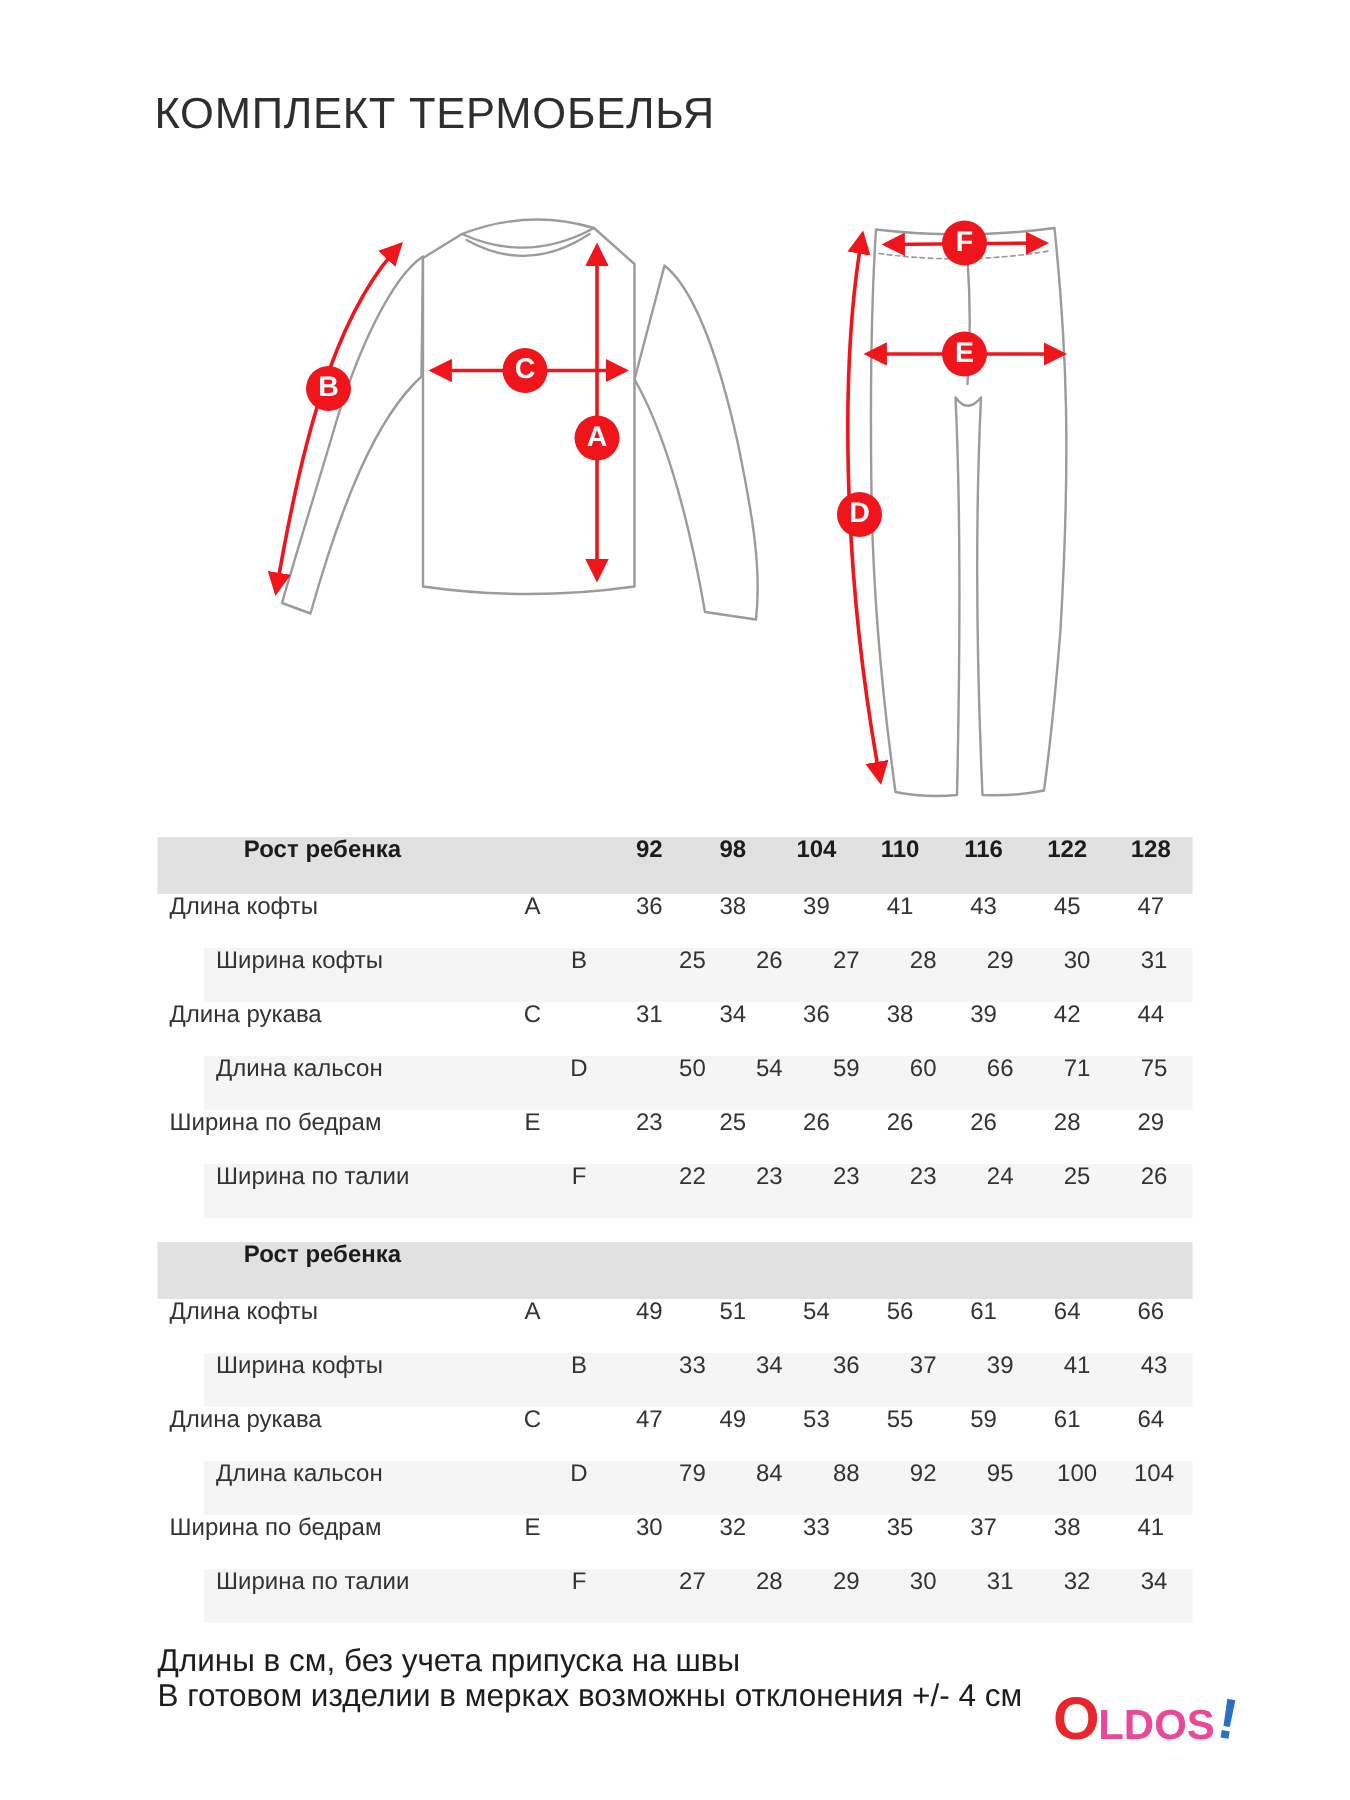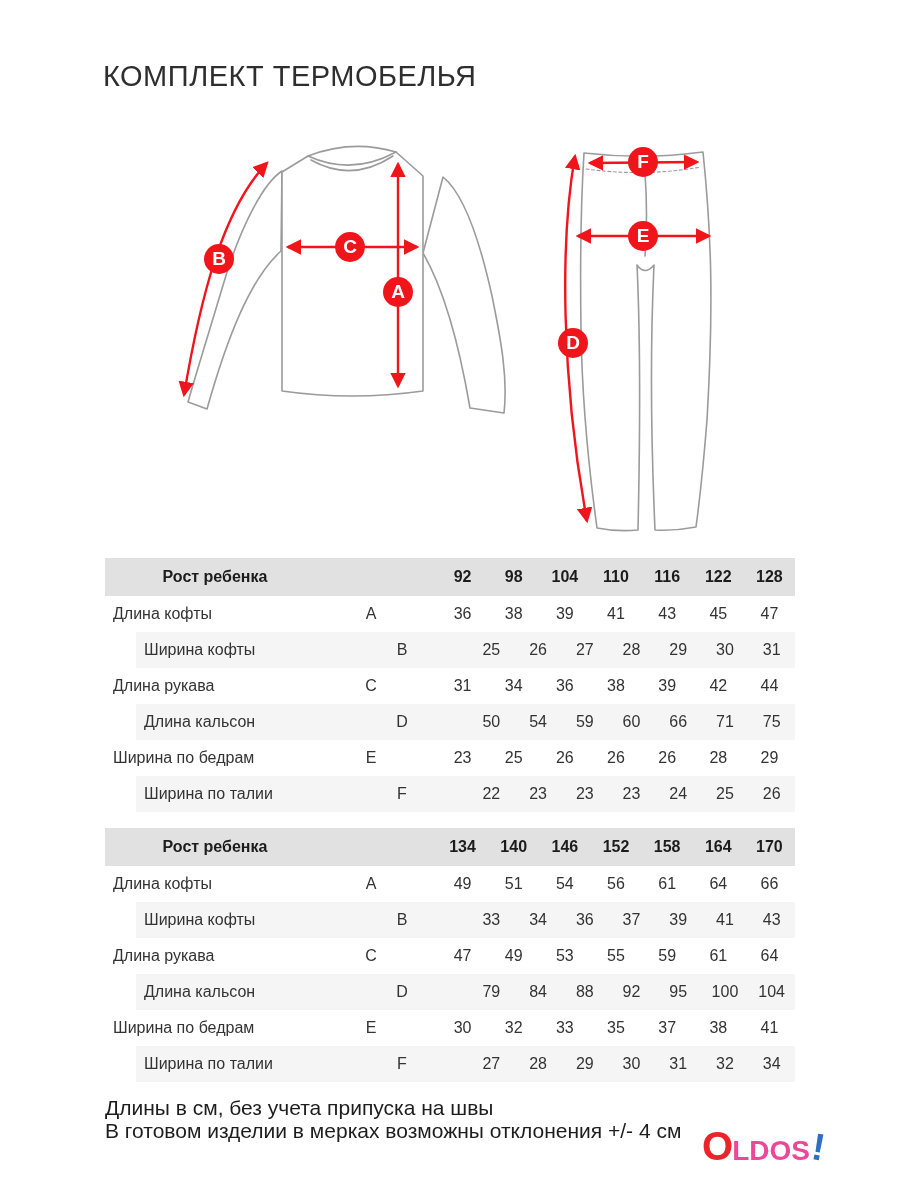--- a/index.html
+++ b/index.html
@@ -16,21 +16,21 @@
   .diagram-svg{position:absolute;left:0;top:0;}
   .marker-circle{
     position:absolute;width:30px;height:30px;border-radius:50%;
     background:#f0141b;color:#fff;font-size:19px;font-weight:bold;
     display:flex;align-items:center;justify-content:center;
     transform:translate(-50%,-50%);z-index:5;
   }
 
   
   .size-table{position:absolute;left:105px;width:690px;font-size:16px;}
-  .size-table .trow{display:flex;align-items:center;gap:16px;}
+  .size-table .trow{display:flex;}
   .size-table .thead{height:38px;background:#e1e1e1;font-weight:bold;color:#1c1c1c;}
   .size-table .tdata{height:36px;color:#333;}
   .size-table .tdata.alt{background:#f5f5f5;margin-left:31px;}
   .col-label{width:220px;padding-left:8px;box-sizing:border-box;}
   .thead .col-label{text-align:center;padding-left:0;}
   .col-letter{width:60px;text-align:center;}
   .col-nums{display:flex;flex:1;padding-left:20px;}
   .col-num{flex:1;text-align:center;}
   #table-1{top:558px;}
   #table-2{top:828px;}
@@ -190,29 +190,20 @@
         <div class="col-num">24</div>
         <div class="col-num">25</div>
         <div class="col-num">26</div>
       </div>
     </div>
   </div>
 <div id="table-2" class="size-table">
     <div class="trow thead">
       <div class="col-label">Рост ребенка</div>
       <div class="col-letter"></div>
-      <div class="col-nums">
-        <div class="col-num">134</div>
-        <div class="col-num">140</div>
-        <div class="col-num">146</div>
-        <div class="col-num">152</div>
-        <div class="col-num">158</div>
-        <div class="col-num">164</div>
-        <div class="col-num">170</div>
-      </div>
     </div>
     <div class="trow tdata">
       <div class="col-label">Длина кофты</div>
       <div class="col-letter">A</div>
       <div class="col-nums">
         <div class="col-num">49</div>
         <div class="col-num">51</div>
         <div class="col-num">54</div>
         <div class="col-num">56</div>
         <div class="col-num">61</div>

